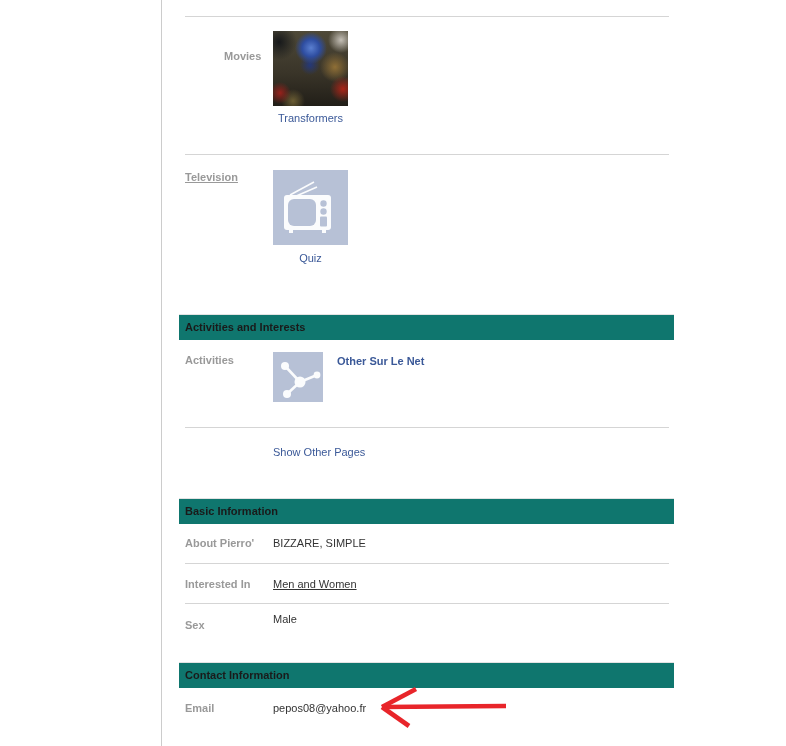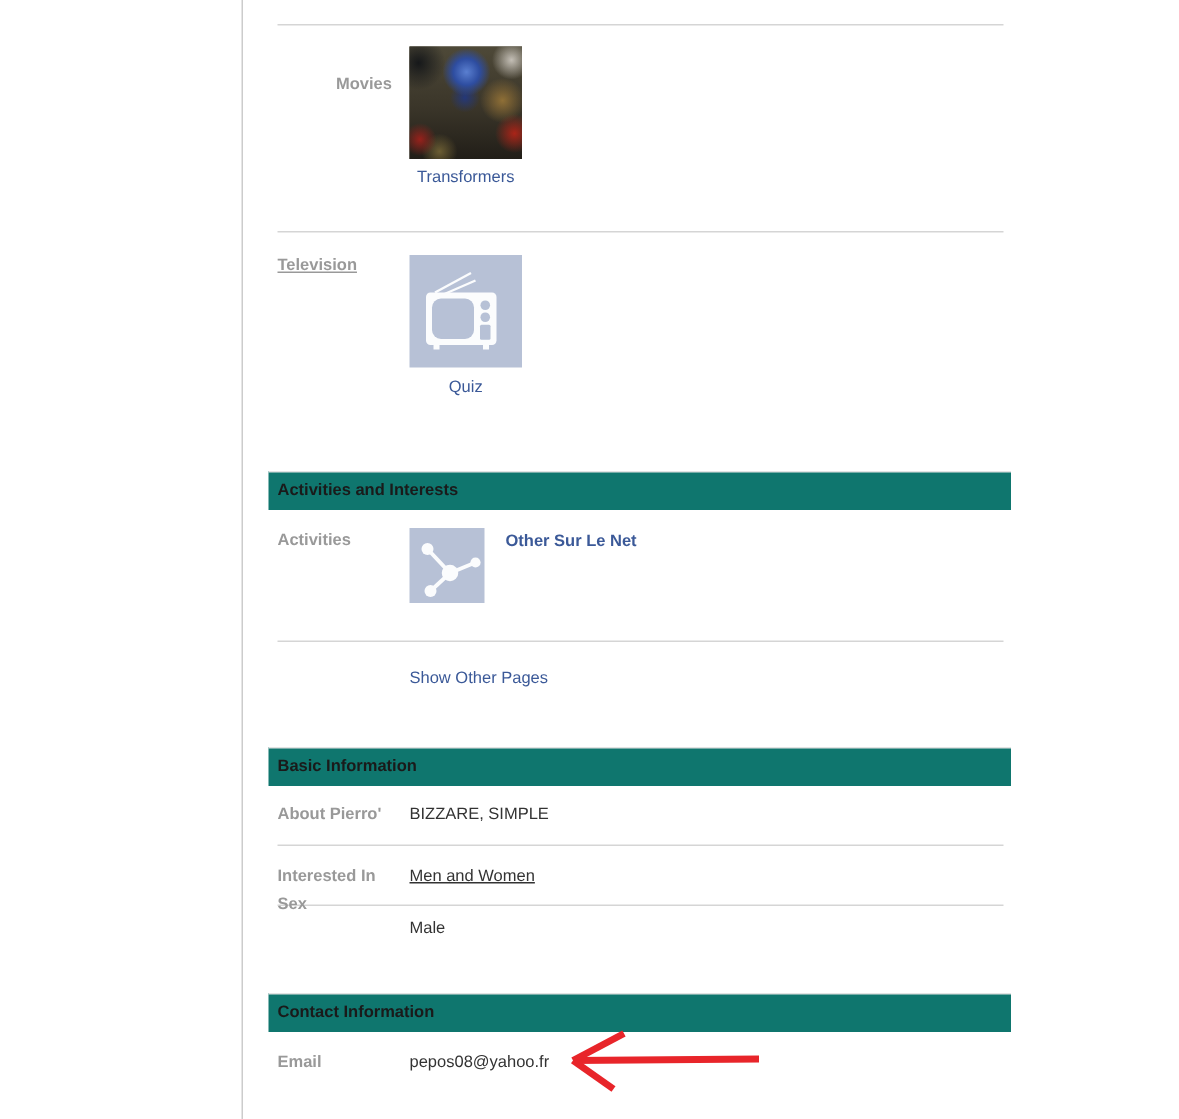--- a/index.html
+++ b/index.html
@@ -114,21 +114,21 @@
 </div>
 <div class="abs divider" style="top:563px;"></div>
 
 <div>
   <div class="abs field-label" style="top:578px;">Interested In</div>
   <div class="abs field-value" style="top:578px;text-decoration:underline;">Men and Women</div>
 </div>
 <div class="abs divider" style="top:603px;"></div>
 
 <div>
-  <div class="abs field-label" style="top:597px;">Sex</div>
+  <div class="abs field-label" style="top:619px;">Sex</div>
   <div class="abs field-value" style="top:613px;">Male</div>
 </div>
 
 <div class="abs section-bar" style="top:662px;">Contact Information</div>
 
 <div>
   <div class="abs field-label" style="top:702px;">Email</div>
   <div class="abs field-value" style="top:702px;">pepos08@yahoo.fr</div>
 </div>
 

